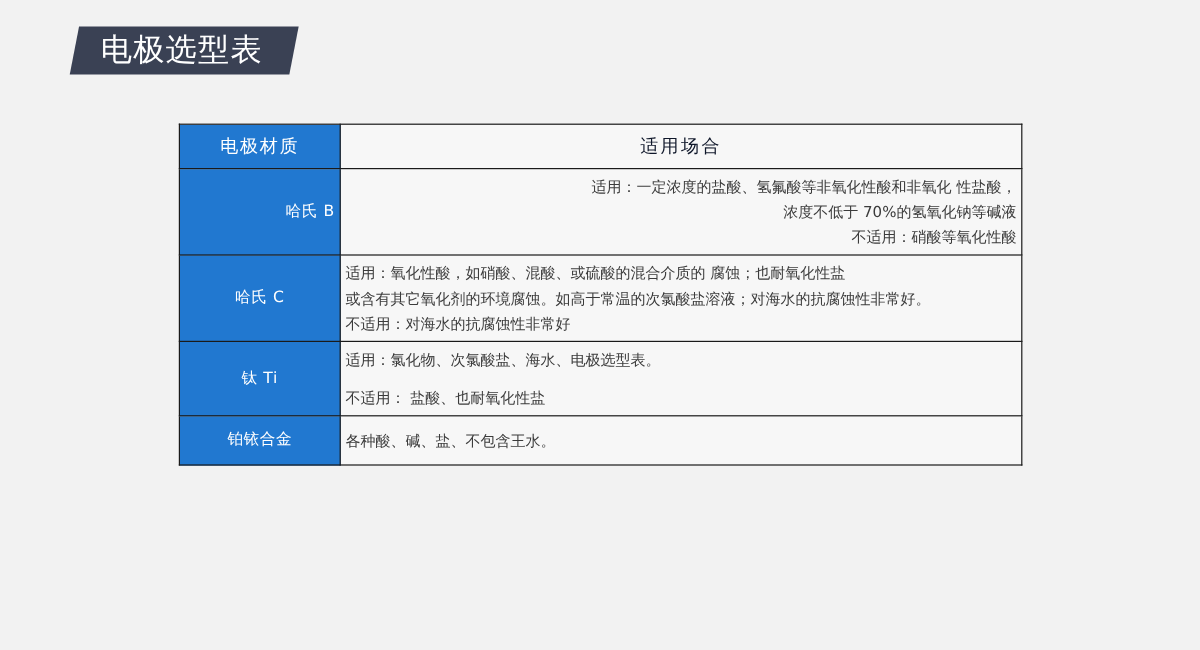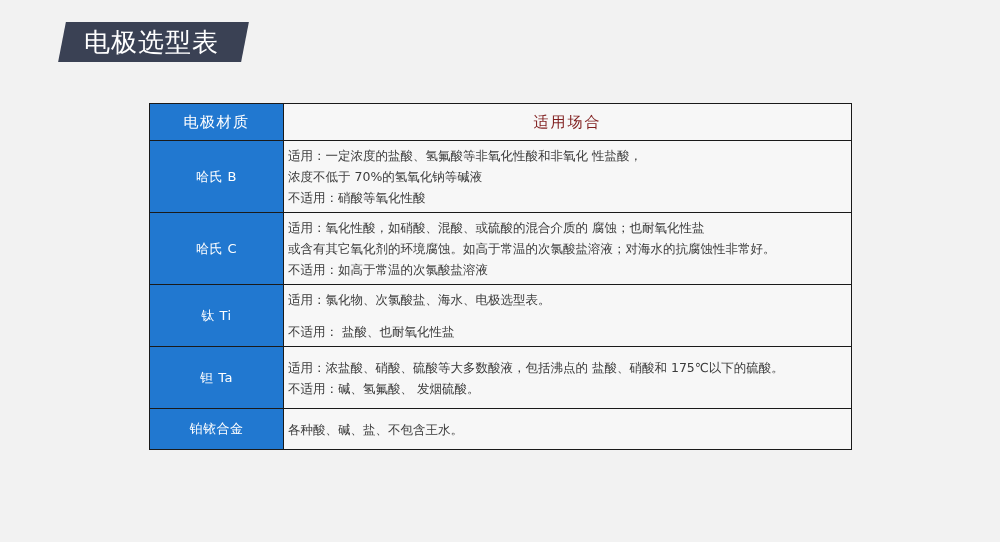--- a/index.html
+++ b/index.html
@@ -79,35 +79,35 @@
     color: #3b3b3b;
     font-size: 12.5px;
     line-height: 21px;
     padding: 6px 12px 6px 16px;
     text-align: left;
   }
   td.desc-cell.header-cell {
     text-align: center;
     font-size: 15px;
     letter-spacing: 2px;
-    color: #7f1d1d;
+    color: #0f172a;
     padding: 8px 12px;
   }
   td.desc-cell .line {
     display: block;
     white-space: nowrap;
   }
   
   td.desc-cell.spaced .line + .line { margin-top: 11px; }
   td.desc-cell.spaced { padding-top: 8px; padding-bottom: 8px; }
 
   
   tr.r-head td { height: 28px; }
   tr.r-1 td { height: 44px; }
-  tr.r-2 td { height: 53px; }
+  tr.r-2 td { height: 53px; text-align: right; }
   tr.r-3 td { height: 48px; }
   tr.r-4 td { height: 53px; }
   tr.r-5 td { height: 53px; }
   tr.r-6 td { height: 32px; margin-top: 36px; }
 </style>
 </head>
 <body>
 
 <div id="title-badge">
   <span class="title-text">电极选型表</span>
@@ -129,35 +129,28 @@
           <span class="line">适用：一定浓度的盐酸、氢氟酸等非氧化性酸和非氧化 性盐酸，</span>
           <span class="line">浓度不低于 70%的氢氧化钠等碱液</span>
           <span class="line">不适用：硝酸等氧化性酸</span>
         </td>
       </tr>
       <tr class="r-3">
         <td class="mat-cell"><span>哈氏 C</span></td>
         <td class="desc-cell">
           <span class="line">适用：氧化性酸，如硝酸、混酸、或硫酸的混合介质的 腐蚀；也耐氧化性盐</span>
           <span class="line">或含有其它氧化剂的环境腐蚀。如高于常温的次氯酸盐溶液；对海水的抗腐蚀性非常好。</span>
-          <span class="line">不适用：如高于常温的次氯酸盐溶液</span>
+          <span class="line">不适用：对海水的抗腐蚀性非常好</span>
         </td>
       </tr>
       <tr class="r-4">
         <td class="mat-cell"><span>钛 Ti</span></td>
         <td class="desc-cell spaced">
           <span class="line">适用：氯化物、次氯酸盐、海水、电极选型表。</span>
           <span class="line">不适用： 盐酸、也耐氧化性盐</span>
-        </td>
-      </tr>
-      <tr class="r-5">
-        <td class="mat-cell"><span>钽 Ta</span></td>
-        <td class="desc-cell">
-          <span class="line">适用：浓盐酸、硝酸、硫酸等大多数酸液，包括沸点的 盐酸、硝酸和 175℃以下的硫酸。</span>
-          <span class="line">不适用：碱、氢氟酸、 发烟硫酸。</span>
         </td>
       </tr>
       <tr class="r-6">
         <td class="mat-cell"><span>铂铱合金</span></td>
         <td class="desc-cell">
           <span class="line">各种酸、碱、盐、不包含王水。</span>
         </td>
       </tr>
     </tbody>
 </table>

